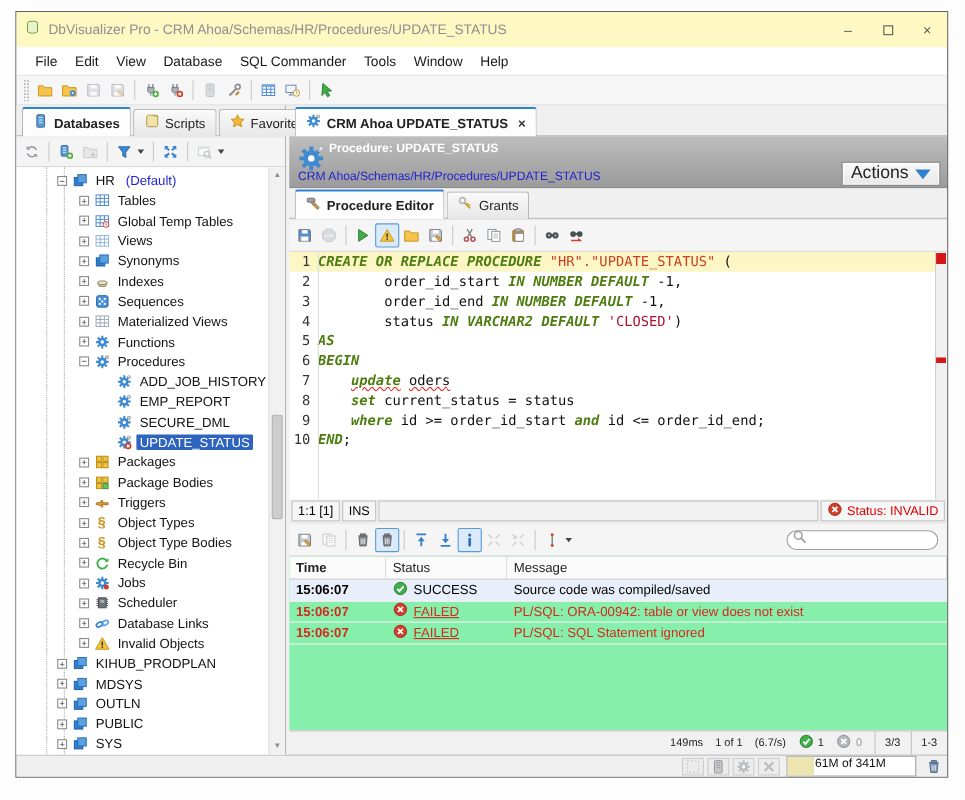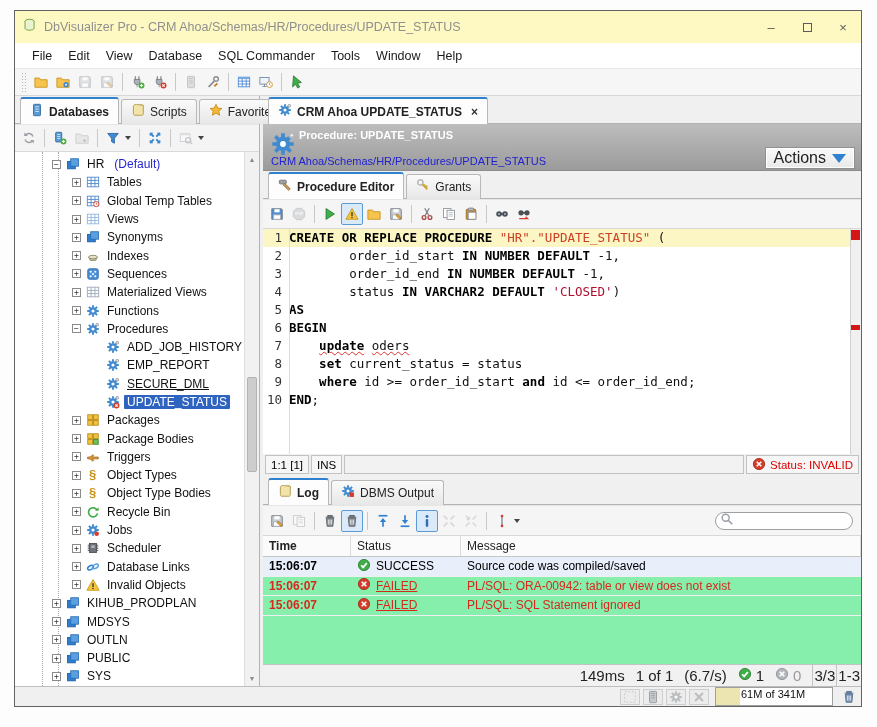--- a/index.html
+++ b/index.html
@@ -69,21 +69,21 @@
                  border:1px solid #909090; box-shadow:inset 0 0 0 1px #fff; display:flex; align-items:center; gap:6px; font-size:16px; color:#222; }
   .actions-btn .dn { width:0; height:0; border-left:7px solid transparent; border-right:7px solid transparent; border-top:9px solid #2f80cf; }
 
   
   .editor-toolbar { height:30px; flex:0 0 30px; background:#f5f5f5; }
   .editor { flex:0 0 225px; background:#fff; position:relative; font-family:"DejaVu Sans Mono", monospace; font-size:12.5px; overflow:hidden; }
   .gutterline { position:absolute; left:26px; top:0; bottom:0; width:1px; background:#dcdcdc; }
   .cline { display:flex; height:18px; line-height:18px; white-space:pre; }
   .cline.cur { background:#fbf6c3; }
   .ln { width:26px; flex:0 0 26px; text-align:right; padding-right:7px; color:#333; }
-  .kw { color:#000000; font-weight:bold; }
+  .kw { color:#4d7c0f; font-weight:bold;font-style:italic; }
   .qid { color:#cc4125; }
   .str { color:#b01030; }
   .pl { color:#111; }
   .sq { text-decoration:underline; text-decoration-style:wavy; text-decoration-color:#e03030; text-decoration-thickness:1px; }
   .stripe { position:absolute; right:0; top:0; bottom:0; width:11px; background:#f0f0f0; border-left:1px solid #cfcfcf; }
   .mark1 { position:absolute; right:1px; top:1px; width:9px; height:10px; background:#d41616; }
   .mark2 { position:absolute; right:1px; top:96px; width:9px; height:5px; background:#d41616; }
 
   .ed-status { height:21px; flex:0 0 21px; background:#f0f0f0; display:flex; align-items:stretch; padding:1px 2px; gap:2px; font-size:11.5px; }
   .escell { border:1px solid #c2c2c2; background:#f6f6f6; display:flex; align-items:center; padding:0 5px; white-space:nowrap; }
@@ -99,23 +99,23 @@
   .lrow.head { height:21px; background:#fbfbfb; border-bottom:1px solid #c6c6c6; color:#222; }
   .lrow.head .lc { border-right:1px solid #dcdcdc; height:100%; display:flex; align-items:center; }
   .lrow.sel { background:#e9eefb; }
   .lc { padding:0 6px; white-space:nowrap; overflow:hidden; }
   .lc.time { width:88px; flex:0 0 88px; font-weight:bold; }
   .lc.status { width:110px; flex:0 0 110px; display:flex; align-items:center; gap:5px; }
   .lc.msg { flex:1; }
   .lrow.err .lc.time, .lrow.err .lc.msg { color:#d42a1e; }
   .lrow.err .stxt { color:#d42a1e; text-decoration:underline; }
   .log-footer { height:22px; flex:0 0 22px; background:#f1f1f1; border-top:1px solid #c3c3c3; display:flex; align-items:center;
-                justify-content:flex-end; font-size:15px; color:#222; }
+                justify-content:flex-end; font-size:10px; color:#222; }
   .lf-item { margin-right:11px; display:flex; align-items:center; gap:4px; }
-  .lf-cell { border-left:1px solid #c3c3c3; height:100%; display:flex; align-items:center; padding:0 1px; }
+  .lf-cell { border-left:1px solid #c3c3c3; height:100%; display:flex; align-items:center; padding:0 9px; }
   .lf-cnt.dim { color:#9a9a9a; }
 
   
   .statusbar { height:20px; flex:0 0 20px; background:#f0f0f0; border-top:1px solid #bdbdbd; display:flex; align-items:center;
                justify-content:flex-end; padding-right:5px; gap:3px; }
   .sbtn { width:20px; height:16px; display:flex; align-items:center; justify-content:center; border:1px solid #c6c6c6; background:#ececec; opacity:.8; }
   .memwidget { width:118px; height:19px; border:1px solid #9f9f9f; background:#fff; position:relative; font-size:11px; margin:0 3px; }
   .memfill { position:absolute; left:0; top:0; bottom:0; width:21%; background:#ece5b1; }
   .memtext { position:absolute; left:25px; top:0; line-height:13px; color:#111; }
 </style>
@@ -452,21 +452,21 @@
                       <path d="M8 1.4v3M8 11.6v3M1.4 8h3M11.6 8h3M3.3 3.3l2 2M12.7 3.3l-2 2M3.3 12.7l2-2M12.7 12.7l-2-2"></path>
                     </g>
                     <circle cx="8" cy="8" r="4.4" fill="#3f8ad0"></circle>
                     <circle cx="8" cy="8" r="1.8" fill="#fff"></circle>
                     <circle cx="12.8" cy="3.2" r="2" fill="#9aa0a6"></circle>
                     <circle cx="12.8" cy="3.2" r=".8" fill="#fff"></circle>
                   </svg>
                 </span>
                 <span class="tlabel">EMP_REPORT</span>
               </div>
-              <div class="trow" style="padding-left: 77px; text-decoration: underline;">
+              <div class="trow" style="padding-left: 77px;">
                 <span class="exp-spacer"></span>
                 <span class="ticon">
                   <svg width="14" height="14" viewBox="0 0 16 16" xmlns="http://www.w3.org/2000/svg">
                     <g stroke="#3f8ad0" stroke-width="2.2">
                       <path d="M8 1.4v3M8 11.6v3M1.4 8h3M11.6 8h3M3.3 3.3l2 2M12.7 3.3l-2 2M3.3 12.7l2-2M12.7 12.7l-2-2"></path>
                     </g>
                     <circle cx="8" cy="8" r="4.4" fill="#3f8ad0"></circle>
                     <circle cx="8" cy="8" r="1.8" fill="#fff"></circle>
                     <circle cx="12.8" cy="3.2" r="2" fill="#9aa0a6"></circle>
                     <circle cx="12.8" cy="3.2" r=".8" fill="#fff"></circle>
@@ -816,40 +816,20 @@
           <div class="escell fill"></div>
           <div class="escell err">
             <span class="icn"><svg width="14" height="14" viewBox="0 0 16 16" xmlns="http://www.w3.org/2000/svg">
                   <circle cx="8" cy="8" r="6.4" fill="#d43c2a" stroke="#a32b1d"></circle>
                   <path d="M5.4 5.4l5.2 5.2M10.6 5.4l-5.2 5.2" stroke="#fff" stroke-width="1.9"></path>
                 </svg></span>
             <span>Status: INVALID</span>
           </div>
         </div>
 
-        <div class="tabstrip" id="log-tabs" style="padding-top:2px">
-            <div class="tab active">
-              <span class="icn"><svg width="14" height="14" viewBox="0 0 16 16" xmlns="http://www.w3.org/2000/svg">
-                  <path d="M4.5 2h8.2c1 0 1.8.8 1.8 1.8H6.3C6.3 2.8 5.5 2 4.5 2z" fill="#e5cf85" stroke="#ab954c"></path>
-                  <path d="M4.5 2c-1 0-1.8.8-1.8 1.8v8.4c0 1 .8 1.8 1.8 1.8h7.8c1 0 1.8-.8 1.8-1.8V3.8" fill="#f2e4a8" stroke="#ab954c"></path>
-                </svg></span>
-              <span>Log</span>
-            </div>
-            <div class="tab">
-              <span class="icn"><svg width="14" height="14" viewBox="0 0 16 16" xmlns="http://www.w3.org/2000/svg">
-                  <g stroke="#3f8ad0" stroke-width="2.2">
-                    <path d="M8 1.4v3M8 11.6v3M1.4 8h3M11.6 8h3M3.3 3.3l2 2M12.7 3.3l-2 2M3.3 12.7l2-2M12.7 12.7l-2-2"></path>
-                  </g>
-                  <circle cx="8" cy="8" r="4.4" fill="#3f8ad0"></circle>
-                  <circle cx="8" cy="8" r="1.8" fill="#fff"></circle>
-                  <rect x="9.6" y="9.6" width="5.2" height="5.2" fill="#d43c2a"></rect>
-                </svg></span>
-              <span>DBMS Output</span>
-            </div>
-          </div>
 
         <div class="toolbar log-toolbar" id="log-toolbar">
             <div class="tbtn">
               <svg width="14" height="14" viewBox="0 0 16 16" xmlns="http://www.w3.org/2000/svg">
                 <path d="M2 2h11l1 1.2V14H2z" fill="#c9cdd1" stroke="#70767c"></path>
                 <rect x="5" y="2.5" width="6" height="3.6" fill="#fff"></rect>
                 <rect x="4" y="9" width="8" height="5" fill="#fff" stroke="#aab0b6"></rect>
                 <path d="M9 8l5.2 4.6-2.2 1.2L8 10z" fill="#e8a33d" stroke="#9c6b17" stroke-width=".7"></path>
               </svg>
             </div>

